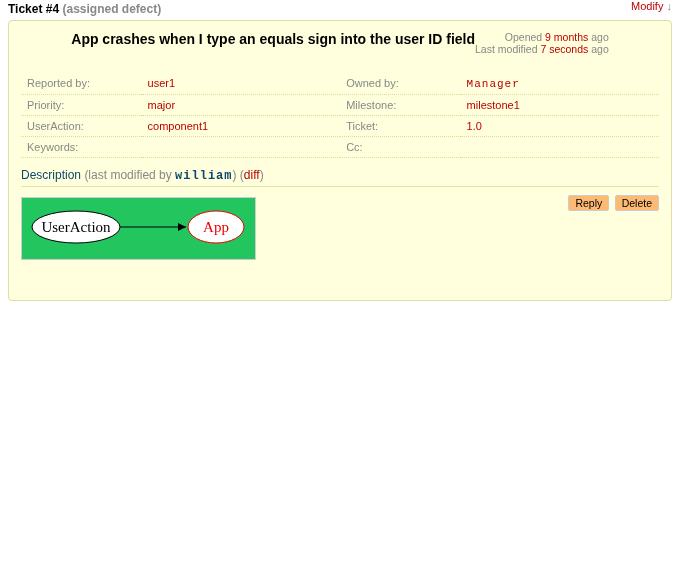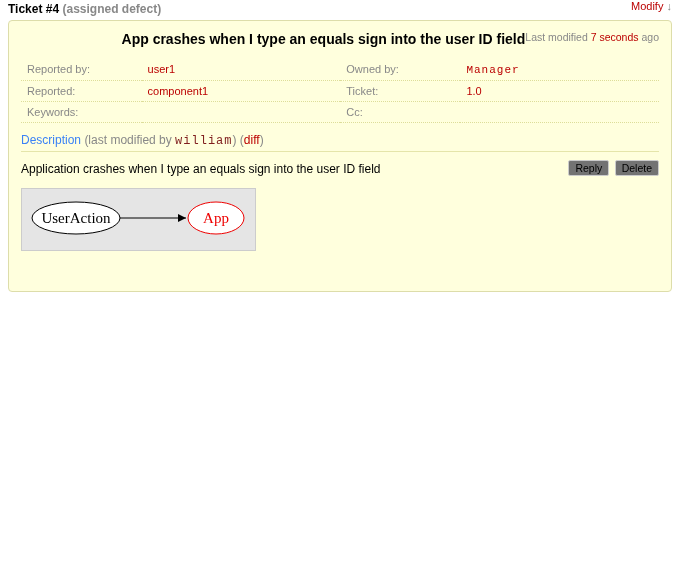--- a/index.html
+++ b/index.html
@@ -40,23 +40,23 @@
     text-decoration: none;
   }
   .ticket-box {
     background: #ffffdd;
     border: 1px solid #ddddaa;
     border-radius: 4px;
     padding: 10px 12px 12px 12px;
   }
   .summary-row {
     display: flex;
-    justify-content: flex-end;
+    justify-content: center;
     align-items: flex-start;
-    margin-bottom: 12px;
+    margin-bottom: 18px;
   }
   .summary-row h2 {
     font-size: 14px;
     font-weight: bold;
     margin: 0;
     padding: 0;
   }
   .date-block {
     text-align: right;
     font-size: 10.5px;
@@ -88,26 +88,27 @@
     color: #b00;
     text-decoration: none;
     text-align: right;
   }
   .desc-head {
     margin-top: 10px;
     font-size: 12px;
     color: #888;
   }
   .desc-head .title {
-    color: #3b82f6;
+    color: #0c4a6e;
   }
   .desc-head .mono {
     font-family: "Courier New", monospace;
     letter-spacing: 1px;
-    color: #7f1d1d;
+    color: #0c4a6e;
+    font-weight: bold;
   }
   .desc-head a {
     color: #b00;
     text-decoration: none;
   }
   hr.sep {
     border: none;
     border-top: 1px solid #e5e5aa;
     margin: 3px 0 10px 0;
   }
@@ -121,28 +122,28 @@
   }
   .buttons {
     position: absolute;
     top: -2px;
     right: 0;
   }
   .buttons button {
     font-size: 10.5px;
     padding: 1px 6px;
     border: 1px solid #ccc;
-    background: #737373;
+    background: #fdba74;
     border-radius: 2px;
     margin-left: 2px;
     cursor: pointer;
   }
   .graph-box {
     display: inline-block;
-    background: #e5e5e5;
+    background: #22c55e;
     border: 1px solid #ccc;
     padding: 4px;
     margin-bottom: 28px;
   }
 </style>
 </head>
 <body>
 
 <div class="container">
   <div class="ticket-header">
@@ -156,37 +157,48 @@
       </a>
       <span style="color:#888;">↓</span>
     </div>
   </div>
 
   <div class="ticket-box">
     <div class="summary-row">
       <h2>App crashes when I type an equals sign into the user ID field</h2>
       <div class="date-block">
         <div>
+          <span>Opened</span>
+          <span class="rel">9 months</span>
+          <span>ago</span>
+        </div>
+        <div>
           <span>Last modified</span>
           <span class="rel">7 seconds</span>
           <span>ago</span>
         </div>
       </div>
     </div>
 
     <table class="props">
       <tbody>
           <tr>
         <th>Reported by:</th>
         <td><a href="#">user1</a></td>
         <th>Owned by:</th>
         <td><a href="#" style="font-family:'Courier New',monospace;letter-spacing:1px;">Manager</a></td>
       </tr>
       <tr>
-        <th>Reported:</th>
+        <th>Priority:</th>
+        <td><a href="#">major</a></td>
+        <th>Milestone:</th>
+        <td><a href="#">milestone1</a></td>
+      </tr>
+      <tr>
+        <th>UserAction:</th>
         <td><a href="#">component1</a></td>
         <th>Ticket:</th>
         <td><a href="#">1.0</a></td>
       </tr>
       <tr>
         <th>Keywords:</th>
         <td></td>
         <th>Cc:</th>
         <td></td>
       </tr>
@@ -198,21 +210,20 @@
       <span>(last modified by</span>
       <span class="mono">william</span><span>) (</span><a href="#">diff</a><span>)</span>
     </div>
     <hr class="sep">
 
     <div class="desc-body">
       <div class="buttons">
         <button>Reply</button>
         <button>Delete</button>
       </div>
-      <div class="desc-text">Application crashes when I type an equals sign into the user ID field</div>
 
       <div class="graph-box">
         <svg width="225" height="50" viewBox="0 0 225 50">
           <ellipse cx="50" cy="25" rx="44" ry="16" fill="white" stroke="#000" stroke-width="1"></ellipse>
           <text x="50" y="30" font-family="Times New Roman, serif" font-size="15" text-anchor="middle">UserAction</text>
           <line x1="94" y1="25" x2="160" y2="25" stroke="#000" stroke-width="1"></line>
           <polygon points="160,25 152,21 152,29" fill="#000"></polygon>
           <ellipse cx="190" cy="25" rx="28" ry="16" fill="white" stroke="#e00" stroke-width="1"></ellipse>
           <text x="190" y="30" font-family="Times New Roman, serif" font-size="15" fill="#e00" text-anchor="middle">App</text>
         </svg>

